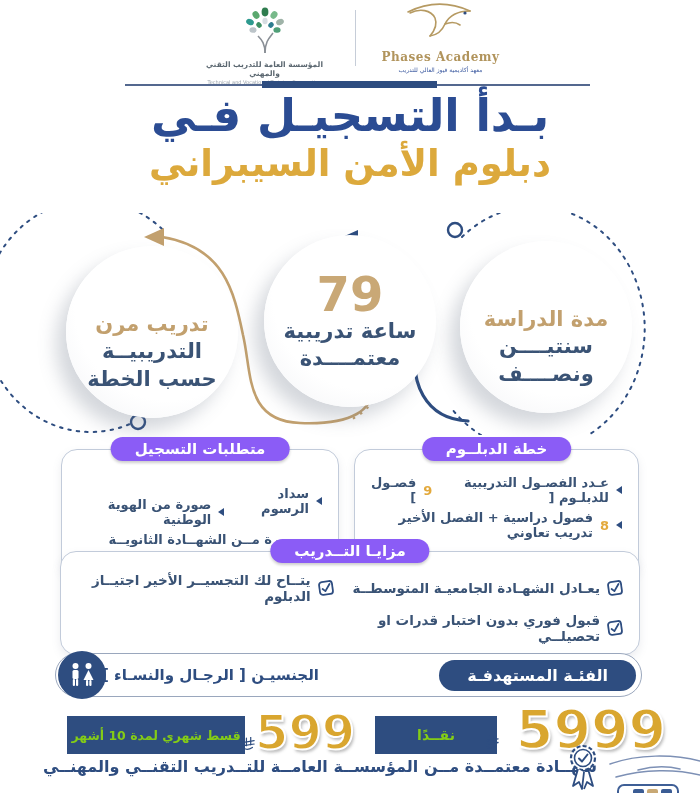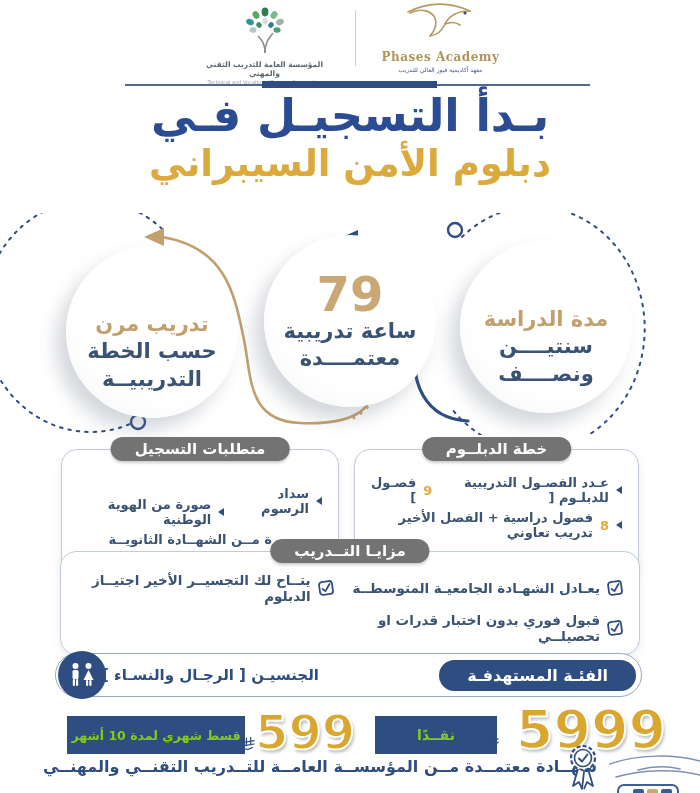--- a/index.html
+++ b/index.html
@@ -37,21 +37,21 @@
   .bubble .gold-label{color:#c2a06e;font-size:21px;font-weight:bold;line-height:1.3;margin-top:40px;}
   .bubble .big-number{color:#c9a876;font-size:48px;font-weight:bold;line-height:1;}
   .bubble .navy-text{color:#3a5375;font-size:21px;font-weight:bold;line-height:1.3;}
 
   
   .info-row{position:absolute;top:449px;left:0;right:0;display:flex;justify-content:center;gap:15px;}
   .info-box{position:relative;background:#fff;border:1.5px solid #c2cbda;border-radius:16px;
     box-shadow:0 4px 9px rgba(120,130,150,.14);padding:20px 16px 10px;box-sizing:border-box;min-height:78px;}
   .box-plan{width:285px;}
   .box-req{width:278px;}
-  .box-pill{position:absolute;top:-13px;left:50%;transform:translateX(-50%);background:#737373;color:#ffffff;
+  .box-pill{position:absolute;top:-13px;left:50%;transform:translateX(-50%);background:#8b5cf6;color:#ffffff;
     font-weight:bold;font-size:15px;border-radius:14px;padding:3px 24px;white-space:nowrap;box-shadow:0 2px 3px rgba(0,0,0,.2);}
   .box-line{display:flex;align-items:center;gap:7px;color:#3a5375;font-weight:bold;font-size:13px;margin:5px 0;}
   .tri{width:0;height:0;border-top:4px solid transparent;border-bottom:4px solid transparent;border-right:6px solid #2e4d80;flex:0 0 auto;}
   .gold-num{color:#e3a93c;}
   .req-pair{display:flex;gap:14px;}
 
   .benefits{position:absolute;top:551px;left:60px;width:580px;min-height:82px;}
   .benefit-grid{display:flex;flex-wrap:wrap;row-gap:8px;}
   .benefit-item{display:flex;align-items:center;gap:7px;color:#3a5375;font-weight:bold;font-size:13.5px;}
   .benefit-item.w-right{width:53%;}
@@ -165,22 +165,22 @@
     </div>
 
     <div class="bubble bubble-hours">
       <div class="big-number">79</div>
       <div class="navy-text">ساعة تدريبية</div>
       <div class="navy-text">معتمــــدة</div>
     </div>
 
     <div class="bubble bubble-flex">
       <div class="gold-label">تدريب مرن</div>
+      <div class="navy-text">التدريبيــة</div>
       <div class="navy-text">حسب الخطة</div>
-      <div class="navy-text">التدريبيــة</div>
     </div>
   </div>
 
   <div class="info-row">
     <div class="info-box box-plan">
       <div class="box-pill">خطة الدبلــوم</div>
       <div class="box-line">
         <span class="tri"></span>
         <span>عـدد الفصـول التدريبية للدبلـوم [</span>
         <span class="gold-num">9</span>

